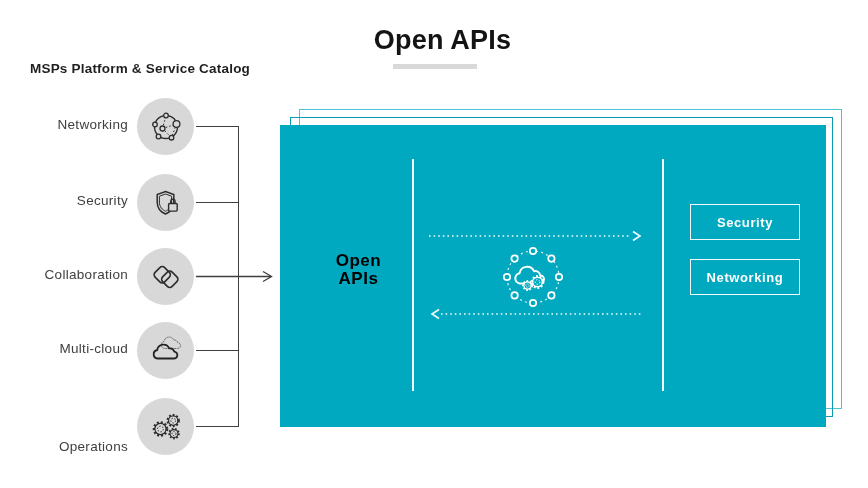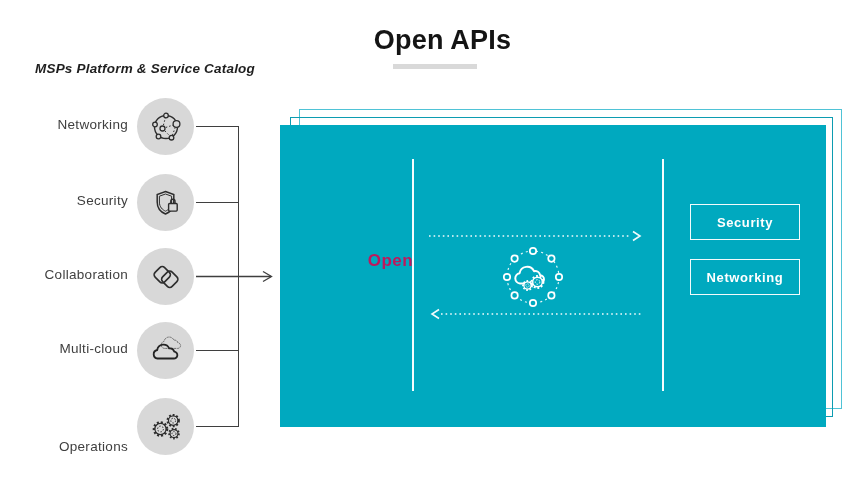--- a/index.html
+++ b/index.html
@@ -3,39 +3,39 @@
 <meta charset="utf-8">
 <style>
   html,body{margin:0;padding:0;background:#fff;}
   body{font-family:"Liberation Sans", sans-serif;}
   .stage{position:relative;width:868px;height:488px;background:#ffffff;overflow:hidden;padding-left:17px;}
 
   .title{position:absolute;left:0;right:0;top:25px;text-align:center;
          font-size:27px;font-weight:800;color:#141414;letter-spacing:.2px;}
   .title-underline{position:absolute;left:393px;top:64px;width:84px;height:5px;background:#d9d9d9;}
 
-  .catalog-heading{position:absolute;left:30px;top:61px;width:230px;text-align:center;
-         font-size:13.5px;font-weight:700;color:#1f1f1f;letter-spacing:.2px;font-style:italic;}
+  .catalog-heading{position:absolute;left:30px;top:61px;width:230px;text-align:left;
+         font-size:13.5px;font-weight:700;color:#1f1f1f;letter-spacing:.2px;}
 
   .row-label{position:absolute;left:18px;width:110px;text-align:right;
          font-size:13.5px;color:#3f3f3f;letter-spacing:.3px;}
   .circle{position:absolute;left:137px;width:57px;height:57px;border-radius:50%;
          background:#d8d8d8;display:flex;align-items:center;justify-content:center;}
 
   .stub{position:absolute;left:196px;width:43px;height:1.3px;background:#3f3f3f;}
   .vline{position:absolute;left:238px;top:126px;width:1.3px;height:301px;background:#3f3f3f;}
   .flow-arrow{position:absolute;left:196px;top:268px;}
 
   .panel-outline{position:absolute;box-sizing:border-box;background:transparent;}
   .outline-outer{left:299px;top:109px;width:543px;height:300px;border:1.6px solid #4fc3d6;}
   .outline-inner{left:290px;top:117px;width:543px;height:300px;border:1.6px solid #0c9cb1;}
   .panel-main{position:absolute;left:280px;top:125px;width:546px;height:302px;background:#00a9bf;}
 
   .panel-label{position:absolute;left:280px;top:252px;width:157px;text-align:center;
-         color:#be185d;font-size:17px;font-weight:700;line-height:17.5px;letter-spacing:.5px;margin-left:32px;}
+         color:#000000;font-size:17px;font-weight:700;line-height:17.5px;letter-spacing:.5px;}
   .divider{position:absolute;top:159px;width:1.6px;height:232px;background:rgba(255,255,255,.96);}
   .divider-1{left:412px;}
   .divider-2{left:662px;}
 
   .dotted-arrow{position:absolute;left:429px;}
   .arrow-right{top:229px;}
   .arrow-left{top:307px;}
   .center-icon{position:absolute;left:497px;top:241px;}
 
   .module-chip{position:absolute;left:690px;width:110px;height:36px;box-sizing:border-box;
@@ -136,20 +136,21 @@
       <polyline points="67,3.5 75.5,8.5 67,13.5"></polyline>
     </g>
   </svg>
 
   <div class="panel-outline outline-outer"></div>
   <div class="panel-outline outline-inner"></div>
   <div class="panel-main"></div>
 
   <div class="panel-label">
     <div>Open</div>
+    <div>APIs</div>
   </div>
 
   <div class="divider divider-1"></div>
   <div class="divider divider-2"></div>
 
   <svg class="dotted-arrow arrow-right" width="214" height="14">
     <g fill="none" stroke="#ffffff" stroke-width="1.6" opacity="0.95">
       <line x1="0" y1="7" x2="202" y2="7" stroke-dasharray="1.6 3"></line>
       <polyline points="204,2.5 211,7 204,11.5"></polyline>
     </g>

